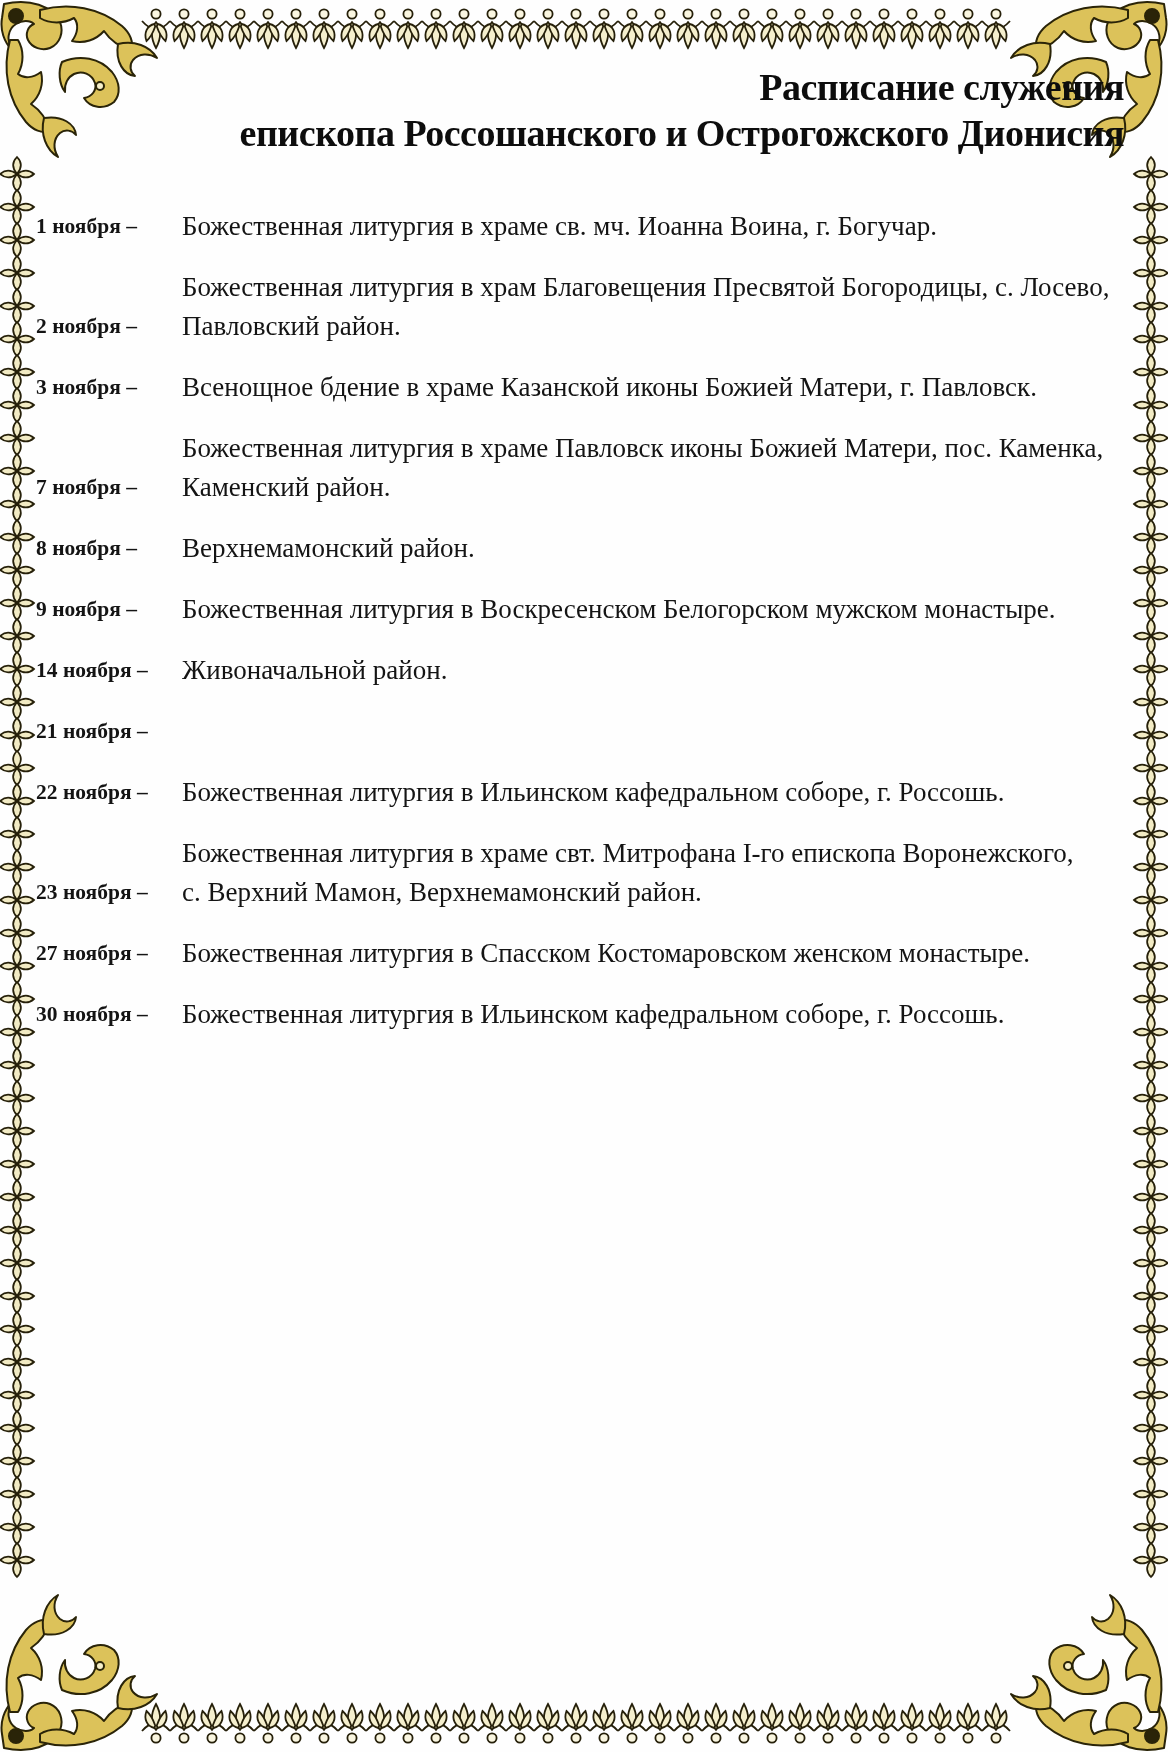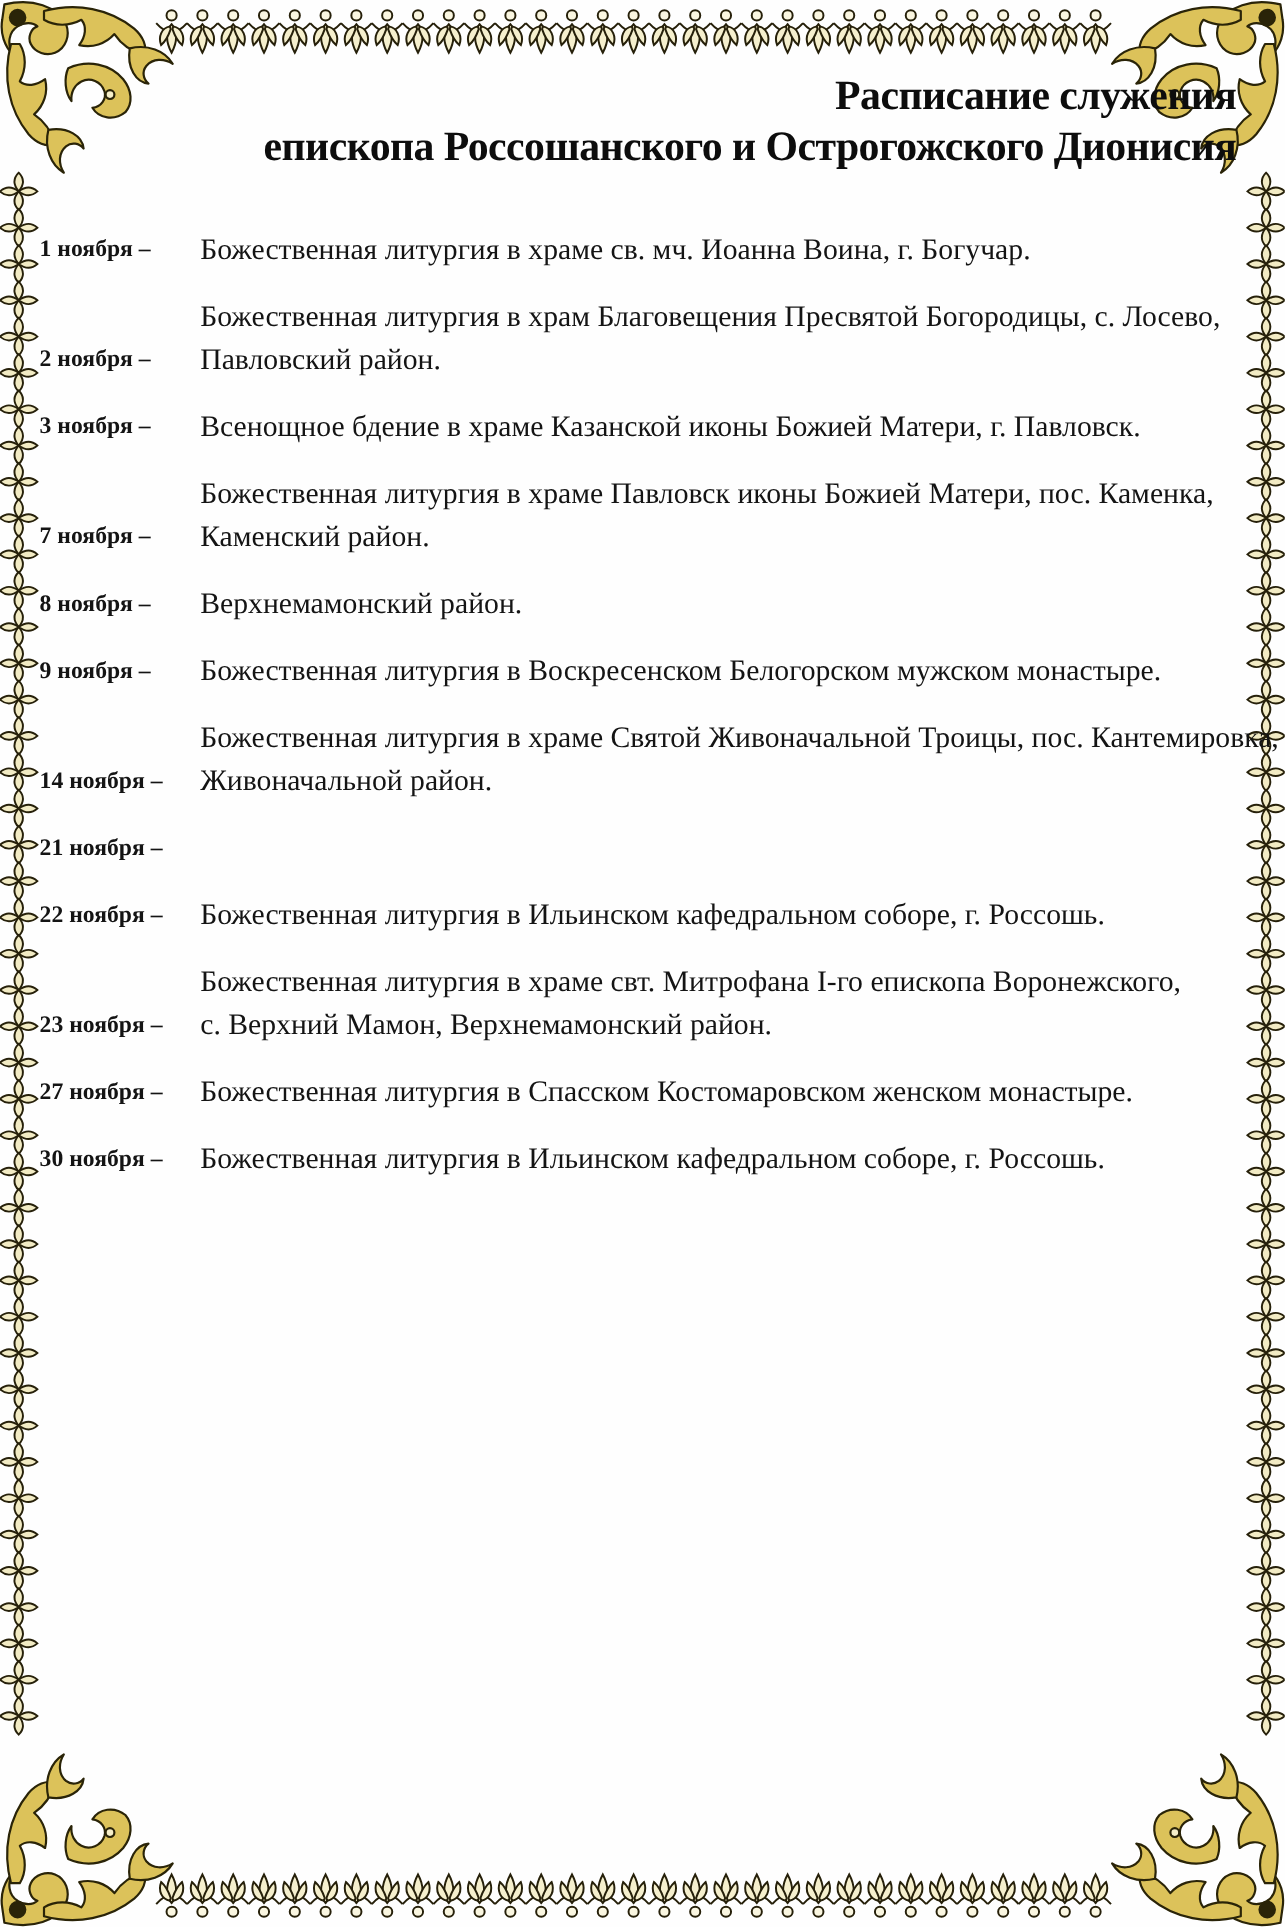--- a/index.html
+++ b/index.html
@@ -259,21 +259,20 @@
       </div>
       <div class="entry">
         <div class="date">9 ноября –</div>
         <div class="desc">
           <div class="line">Божественная литургия в Воскресенском Белогорском мужском монастыре.</div>
         </div>
       </div>
       <div class="entry">
         <div class="date">14 ноября –</div>
         <div class="desc">
-          <div class="line">Божественная литургия в храме Святой Живоначальной Троицы, пос. Кантемировка,</div>
           <div class="line">Живоначальной район.</div>
         </div>
       </div>
       <div class="entry">
         <div class="date">21 ноября –</div>
       </div>
       <div class="entry">
         <div class="date">22 ноября –</div>
         <div class="desc">
           <div class="line">Божественная литургия в Ильинском кафедральном соборе, г. Россошь.</div>

